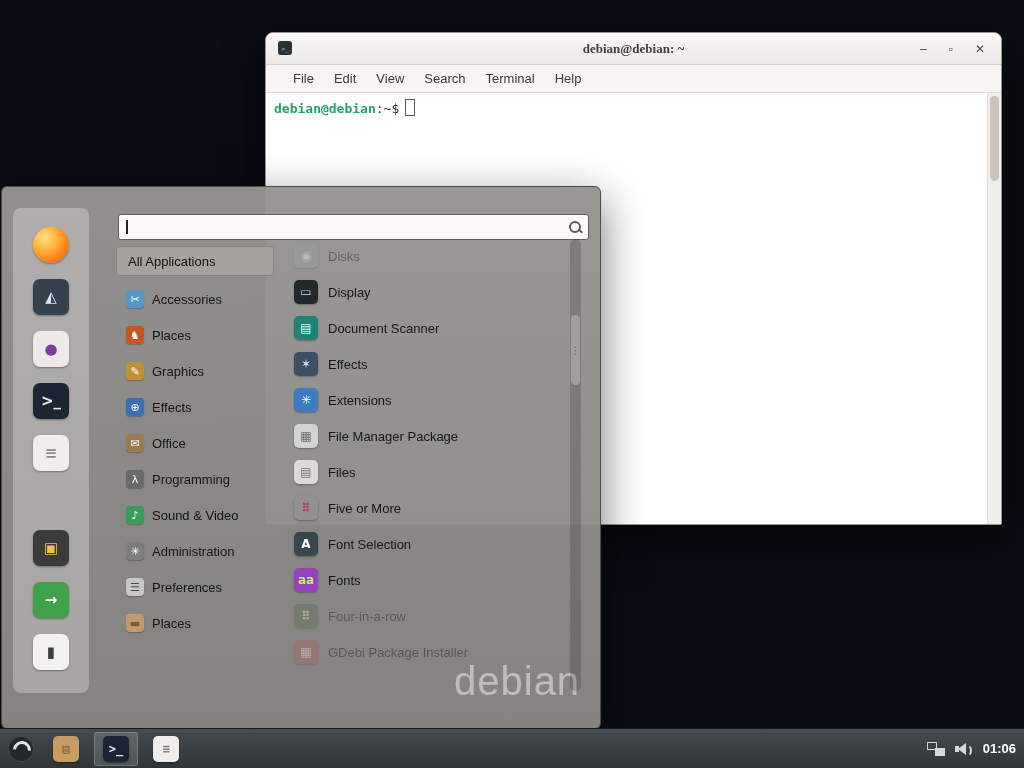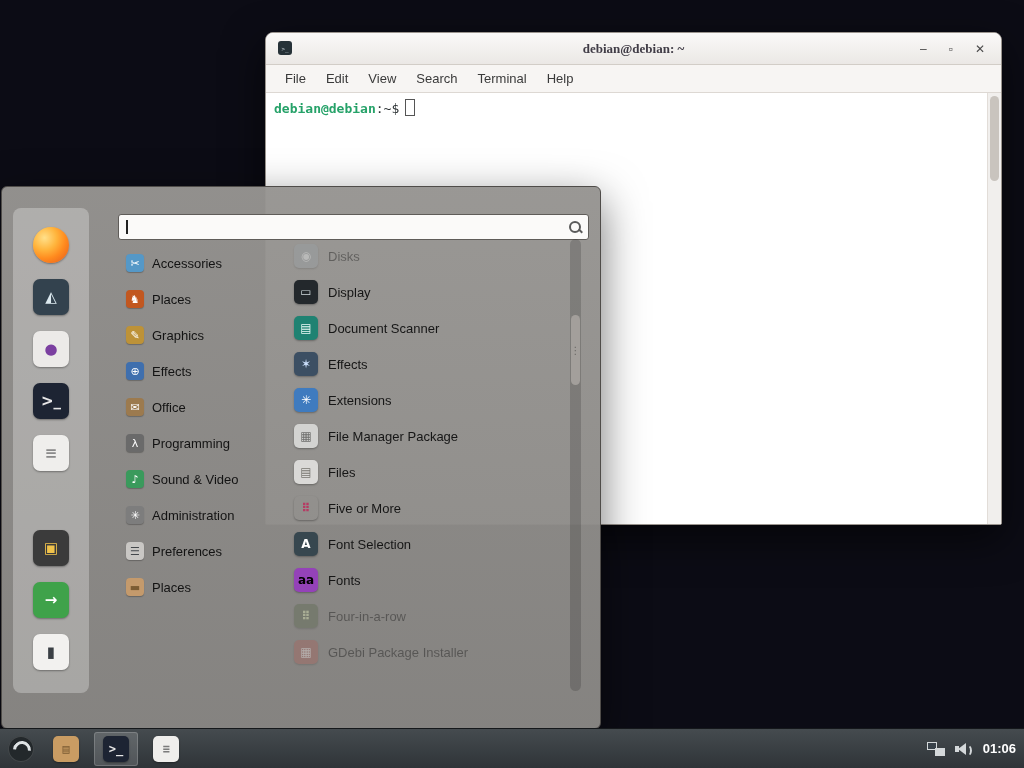--- a/index.html
+++ b/index.html
@@ -12,21 +12,21 @@
     box-shadow:0 14px 40px rgba(0,0,0,.6);background:#fff;border:1px solid #9b958f;}
   .titlebar{position:relative;height:31px;background:linear-gradient(#faf9f8,#ebe8e5);
     border-bottom:1px solid #d2cdc7;display:flex;align-items:center;justify-content:center;}
   .win-icon{position:absolute;left:12px;top:8px;width:14px;height:14px;background:#263238;
     color:#cfd8dc;font-size:6px;border-radius:3px;display:flex;align-items:center;justify-content:center;
     font-family:"DejaVu Sans Mono",monospace;}
   .title{font-size:13px;font-weight:bold;color:#403c46;font-family:Liberation Serif, serif;}
   .controls{position:absolute;right:16px;top:0;height:100%;display:flex;align-items:center;gap:22px;}
   .ctrl{font-size:12px;color:#4a4a4a;cursor:default;line-height:1;}
   .menubar{height:27px;background:#f7f5f3;border-bottom:1px solid #ddd8d3;
-    display:flex;align-items:center;padding-left:9px;}
+    display:flex;align-items:center;padding-left:17px;}
   .menu-item{font-size:13px;color:#3a3a3a;padding:4px 10px;}
   .term-body{position:relative;height:433px;background:#ffffff;padding:6px 8px;
     font-family:"DejaVu Sans Mono",monospace;font-size:13px;}
   .prompt-user{color:#26a269;font-weight:bold;}
   .prompt-suffix{color:#2e3436;}
   .cursor{display:inline-block;width:8px;height:15px;border:1px solid #555;
     margin-left:6px;vertical-align:text-bottom;}
   .term-scrollbar{position:absolute;right:0;top:0;bottom:0;width:13px;background:#f1efed;
     border-left:1px solid #e2ddd8;}
   .term-thumb{position:absolute;left:2px;top:3px;width:9px;height:85px;background:#c9c4be;border-radius:5px;}
@@ -136,20 +136,21 @@
       </div>
     <div class="term-body">
       <span class="prompt-user">debian@debian</span><span class="prompt-suffix">:~$</span><span class="cursor"></span>
       <div class="term-scrollbar">
         <div class="term-thumb"></div>
       </div>
     </div>
   </div>
 
   <div class="appmenu">
+    <span class="watermark">debian</span>
     <div class="fav-strip"></div>
 
     <div class="fav-col fav-top">
 
         <div class="fav-icon firefox-ball"></div>
 
         <div class="fav-icon" style="background: rgb(51, 66, 78); color: rgb(220, 233, 239);">◭</div>
 
         <div class="fav-icon" style="background: rgb(236, 234, 232); color: rgb(123, 63, 160);">●</div>
 
@@ -170,20 +171,24 @@
       <input class="search-input" placeholder="" style="">
       <span class="caret"></span>
       <span class="mag">
         <span class="mag-c"></span>
           <span class="mag-h"></span>
       </span>
     </div>
 
     <div class="cats">
 
+        <div class="cat-row selected">
+
+          <span class="cat-label">All Applications</span>
+        </div>
 
         <div class="cat-row">
           <span class="cat-icon" style="background: rgb(85, 152, 199); color: rgb(255, 255, 255);">✂</span>
           <span class="cat-label">Accessories</span>
         </div>
 
         <div class="cat-row">
           <span class="cat-icon" style="background: rgb(194, 87, 31); color: rgb(255, 255, 255);">♞</span>
           <span class="cat-label">Places</span>
         </div>
@@ -272,21 +277,21 @@
           <span class="app-icon plain" style="background: transparent; color: rgb(183, 58, 99);">⠿</span>
           <span class="app-label">Five or More</span>
         </div>
 
         <div class="app-row">
           <span class="app-icon" style="background: rgb(55, 71, 79); color: rgb(255, 255, 255);">A</span>
           <span class="app-label">Font Selection</span>
         </div>
 
         <div class="app-row">
-          <span class="app-icon" style="background: rgb(148, 66, 184); color: #000000;">aa</span>
+          <span class="app-icon" style="background: rgb(148, 66, 184); color: #bef264;">aa</span>
           <span class="app-label">Fonts</span>
         </div>
 
         <div class="app-row disabled">
           <span class="app-icon" style="background: rgb(95, 107, 82); color: rgb(216, 230, 176);">⠿</span>
           <span class="app-label">Four-in-a-row</span>
         </div>
 
         <div class="app-row disabled">
           <span class="app-icon" style="background: rgb(168, 101, 94); color: rgb(243, 230, 228);">▦</span>

